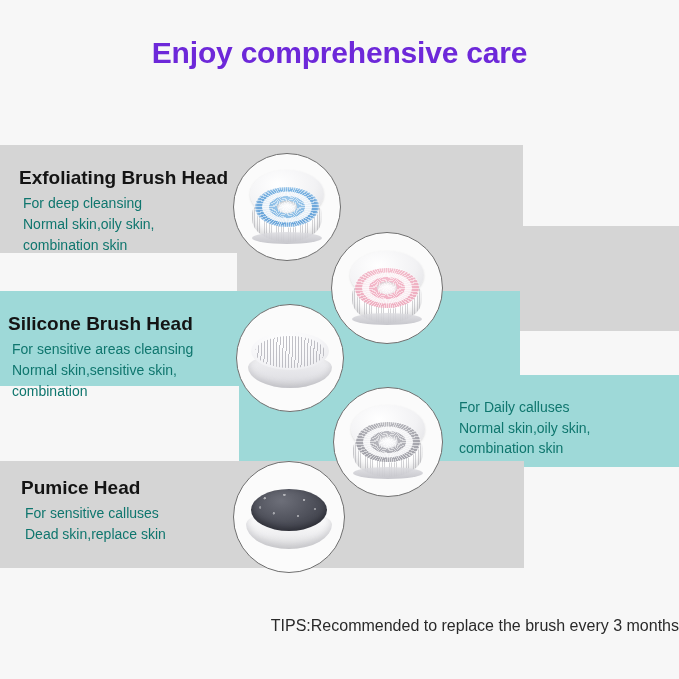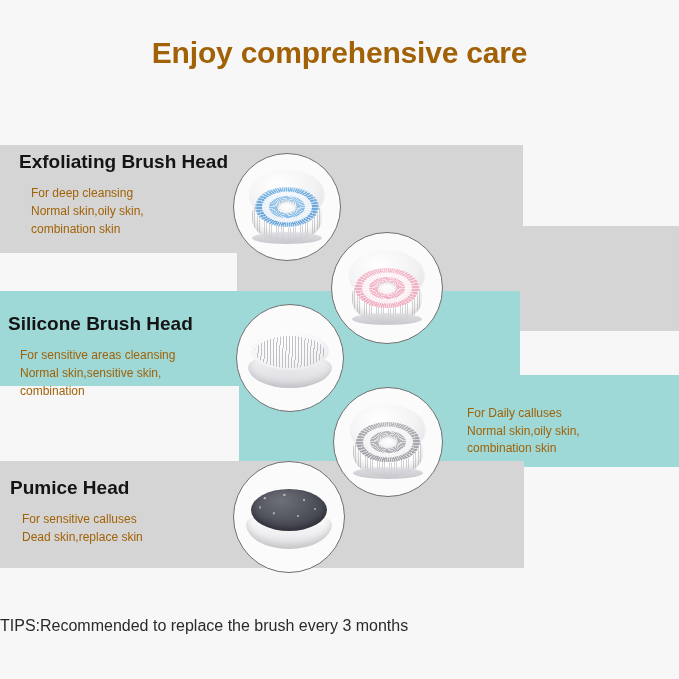--- a/index.html
+++ b/index.html
@@ -19,21 +19,21 @@
 
   
   .title {
     position: absolute;
     left: 0;
     top: 33px;
     width: 679px;
     text-align: center;
     font-size: 30px;
     font-weight: bold;
-    color: #a16207;
+    color: #6d28d9;
     line-height: 1.32;
     letter-spacing: -0.2px;
   }
   .title .line { display: block; }
 
   
   .band {
     position: absolute;
     box-sizing: border-box;
   }
@@ -58,33 +58,33 @@
   }
   .panel-title {
     font-size: 19px;
     font-weight: bold;
     color: #141414;
     margin: 0 0 3px 0;
     line-height: 1.18;
     white-space: nowrap;
   }
   .panel-desc {
-    font-size: 12px;
+    font-size: 14px;
     font-weight: normal;
-    color: #a16207;
+    color: #0f766e;
     line-height: 1.47;
-    margin: 12px;
+    margin: 4px;
   }
   .panel-desc .l { display: block; white-space: nowrap; }
 
-  #text-exfoliating { left: 19px;  top: 151px; }
+  #text-exfoliating { left: 19px;  top: 167px; }
   #text-soft        { left: 455px; top: 248px; }
   #text-silicone    { left: 8px;  top: 313px; }
   #text-daily       { left: 455px; top: 393px; }
-  #text-pumice      { left: 10px;  top: 477px; }
+  #text-pumice      { left: 21px;  top: 477px; }
 
   
   .product {
     position: absolute;
     border-radius: 50%;
     background: #fbfbfb;
     border: 1.6px solid #6f6f6f;
     z-index: 8;
     overflow: hidden;
   }
@@ -251,21 +251,21 @@
       radial-gradient(ellipse at 40% 28%, #6d6f79 0%, #4c4e58 55%, #3a3c45 100%);
     box-shadow: inset 0 -3px 6px rgba(20,20,26,0.5);
   }
 
   
   .tips {
     position: absolute;
     left: 0;
     top: 617px;
     width: 679px;
-    text-align: left;
+    text-align: right;
     font-size: 16px;
     color: #2a2a2a;
   }
 </style>
 </head>
 <body>
 
 <div id="page">
 
   <div class="title">

